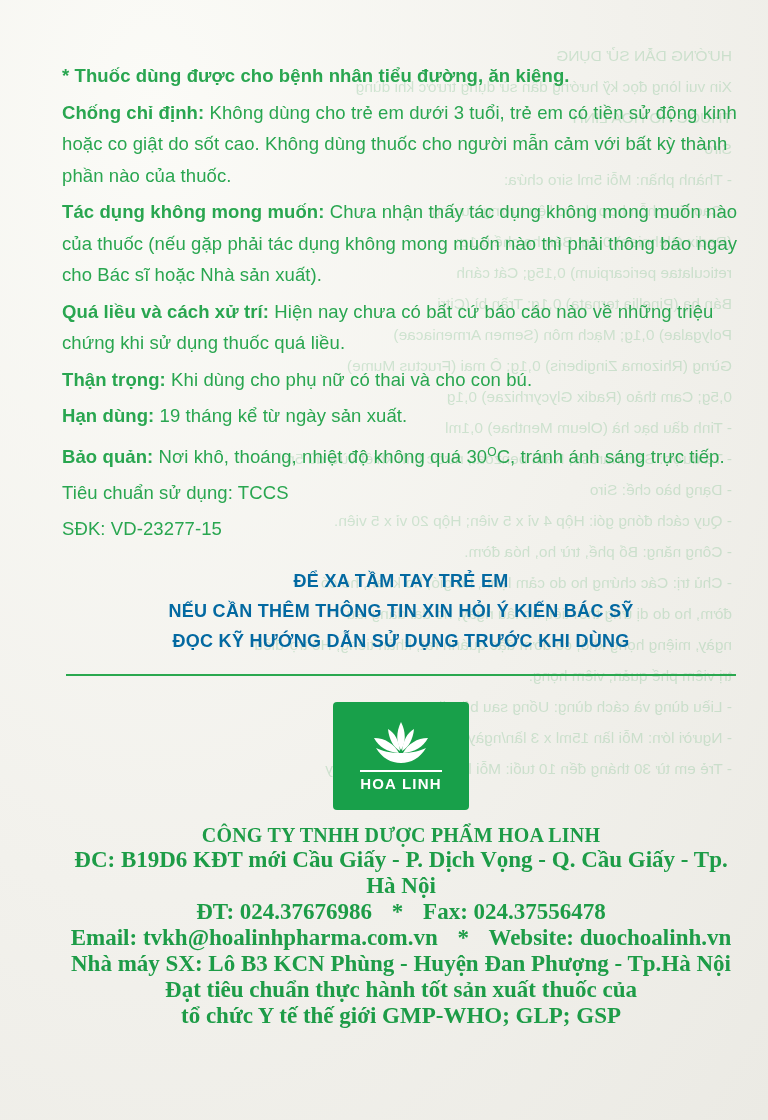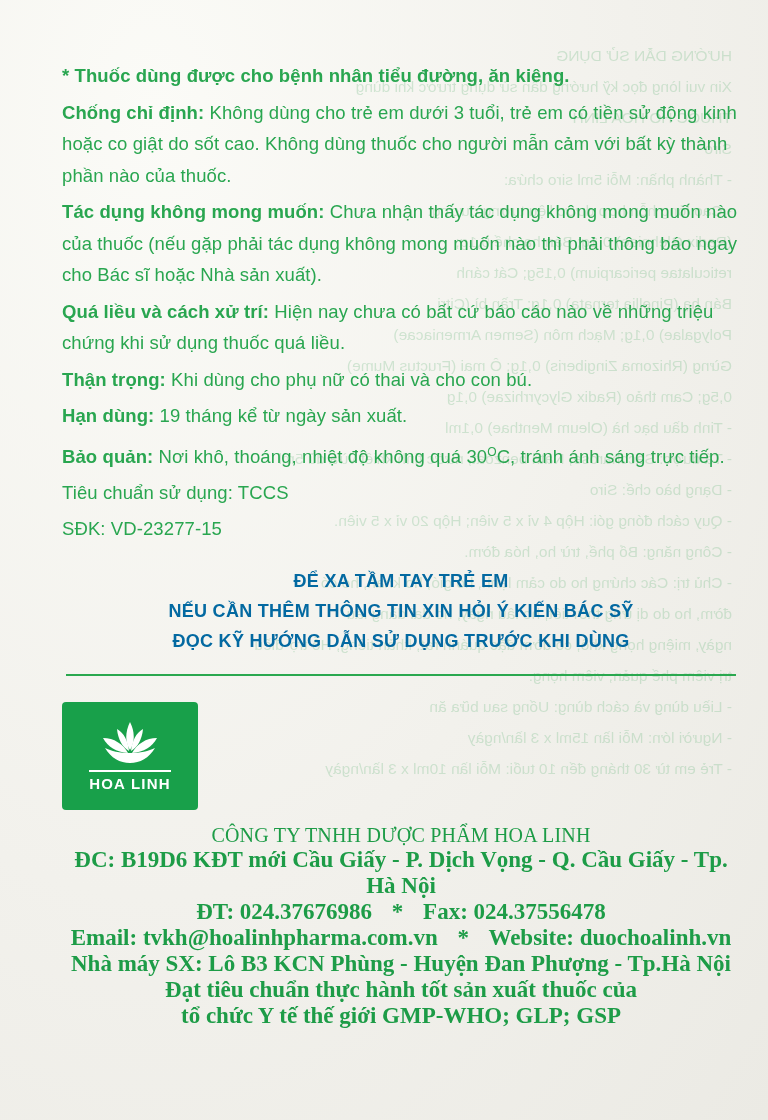--- a/index.html
+++ b/index.html
@@ -83,20 +83,21 @@
   }
 
   .rule {
     border: none;
     border-top: 2px solid #2aa84f;
     margin: 18px 4px 0 4px;
   }
 
   .logo-wrap {
     display: flex;
+    justify-content: center;
     margin-top: 26px;
   }
   .logo {
     width: 136px;
     height: 108px;
     background: #18a04a;
     border-radius: 4px;
     display: flex;
     flex-direction: column;
     align-items: center;
@@ -116,21 +117,21 @@
     text-align: center;
   }
 
   .company {
     text-align: center;
     margin-top: 14px;
     color: #1d9c47;
     font-family: "Liberation Serif", serif;
   }
   .company .cname {
-    font-weight: normal;
+    font-weight: bold;
     font-size: 20px;
     letter-spacing: .2px;
   }
   .company .line {
     font-size: 23px;
     line-height: 26px;
     font-weight: bold;
   }
   .company .gap { display: inline-block; width: 14px; }
 </style>

